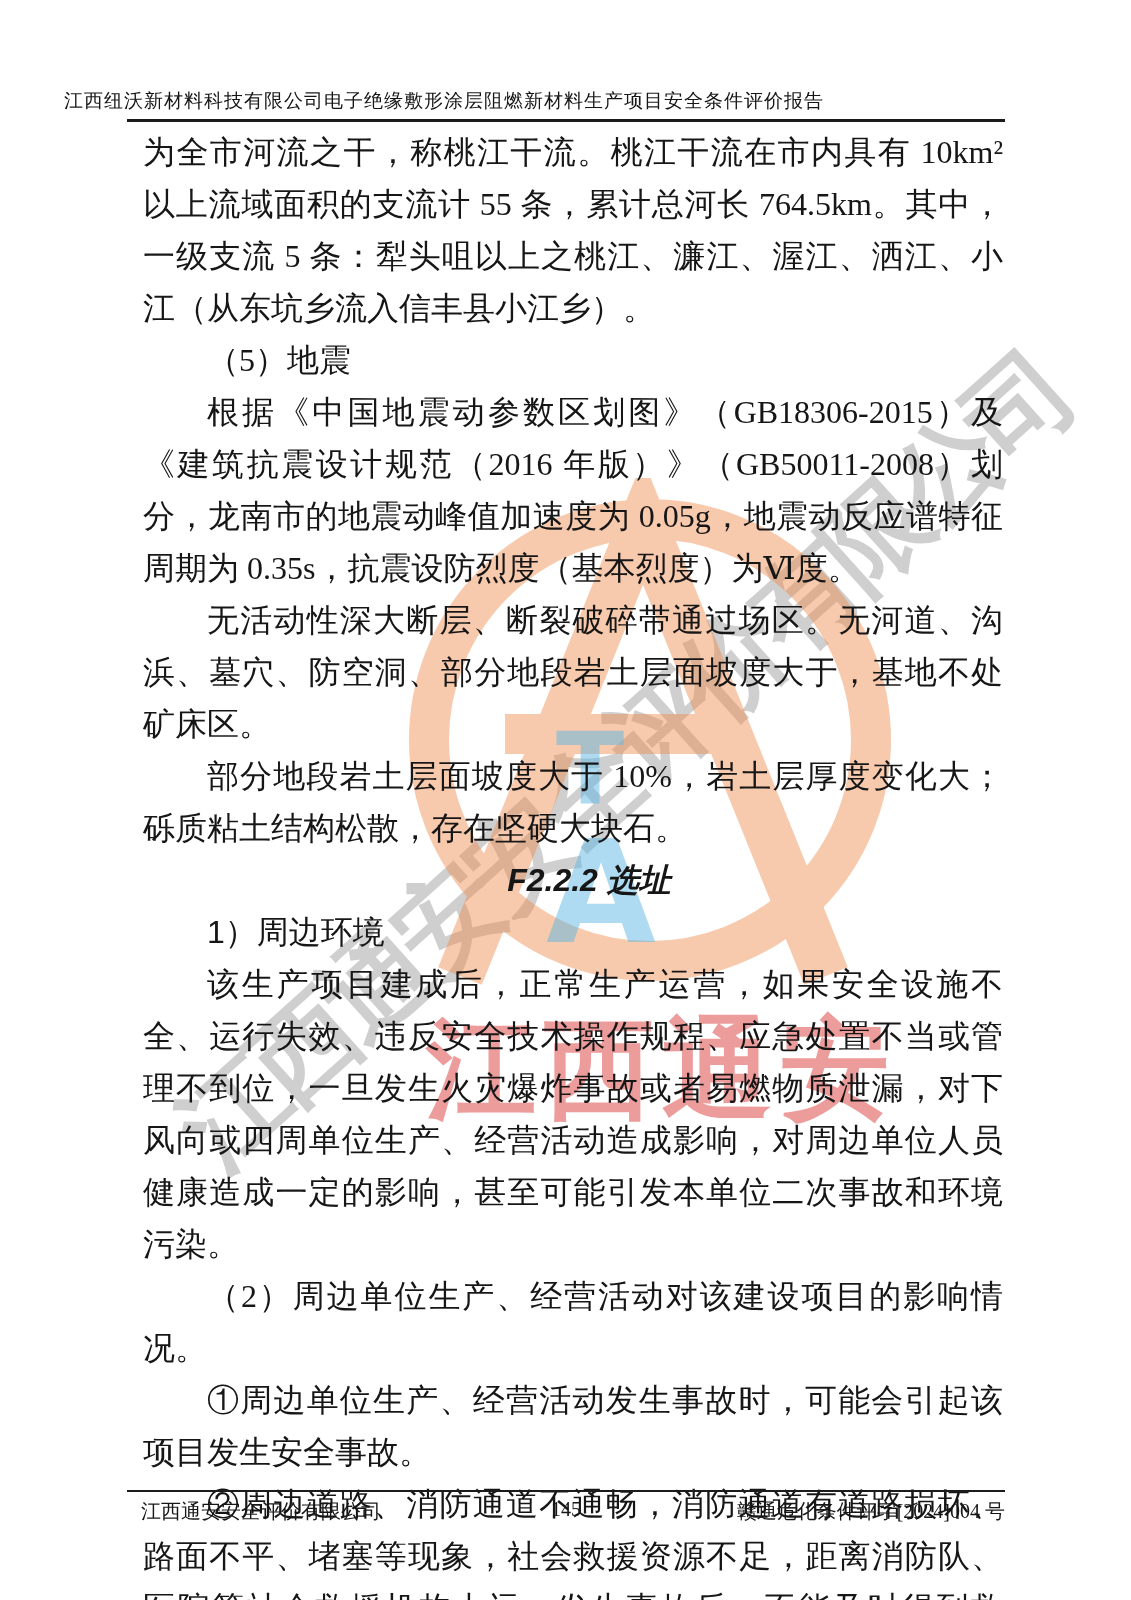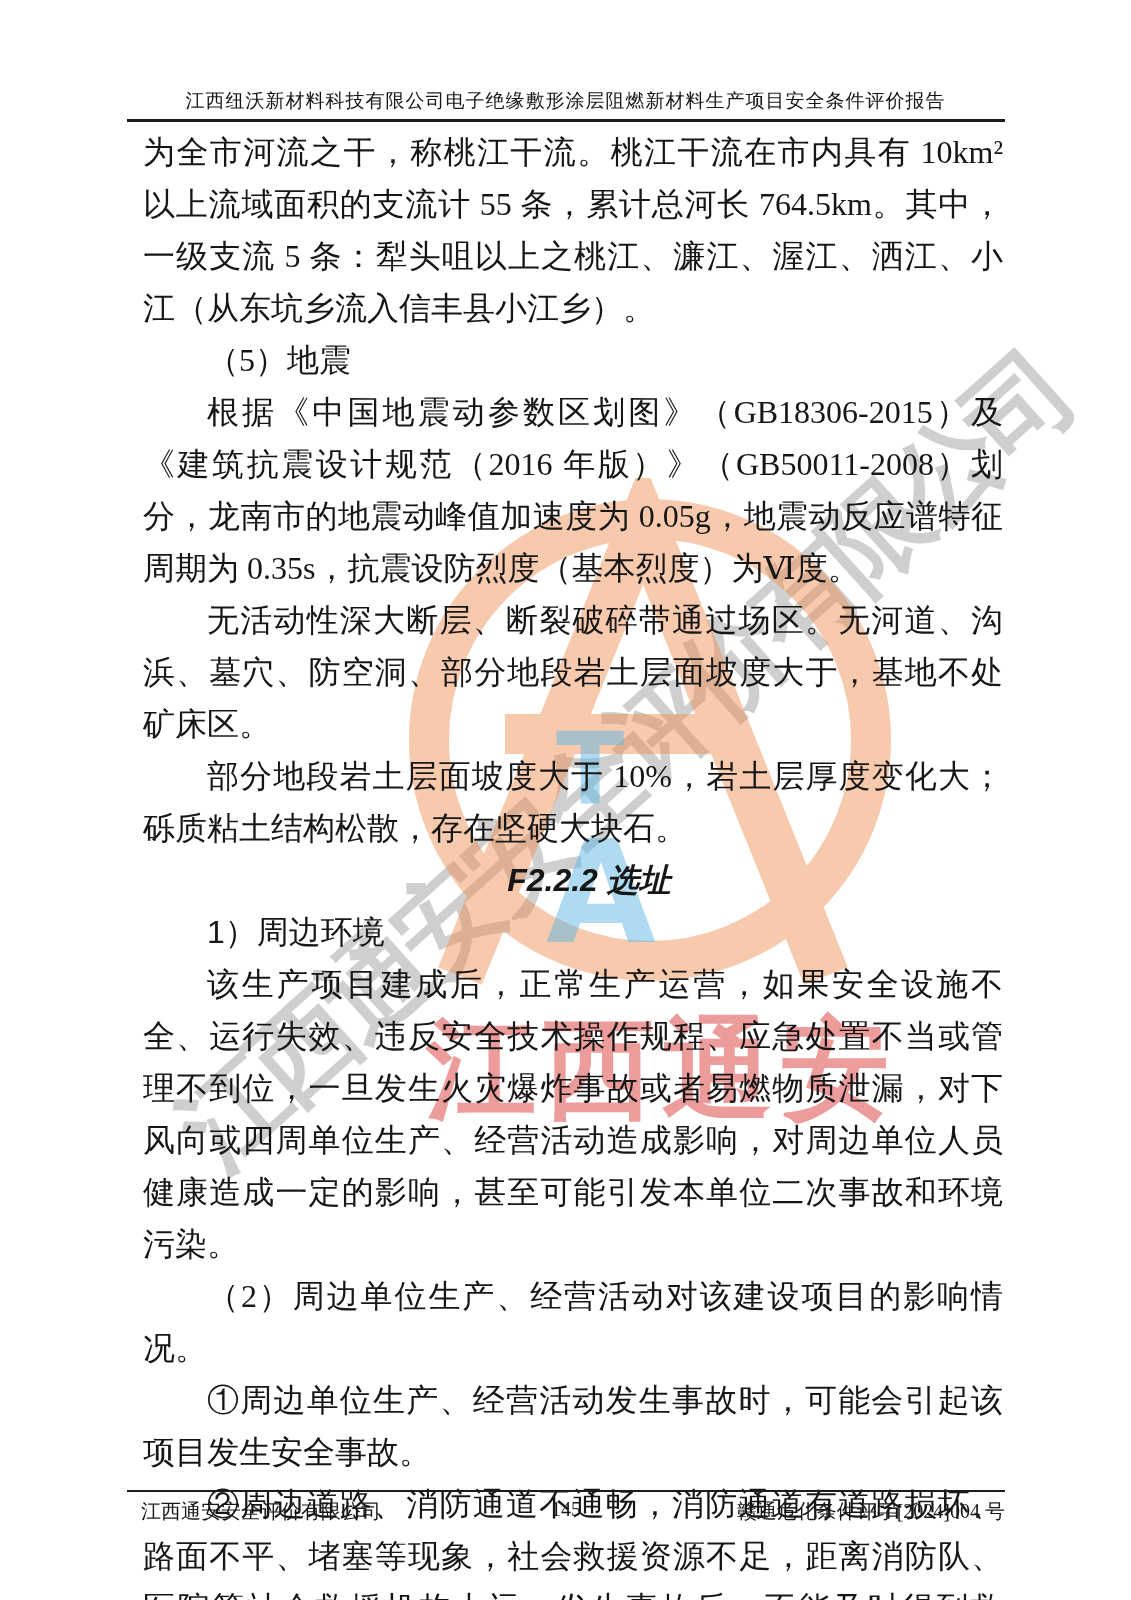--- a/index.html
+++ b/index.html
@@ -31,21 +31,21 @@
   }
   .wm-red {
     position:absolute; left:426px; top:1014px;
     font-family:"Liberation Sans","DejaVu Sans",sans-serif; font-weight:bold;
     font-size:110px; line-height:1; letter-spacing:8px;
     color:#dd3b3b; opacity:0.5;
   }
   
   .header-title {
     position:absolute; top:88px; left:64px; width:1003px; z-index:1;
-    text-align:center; font-size:19px; letter-spacing:1px;
+    text-align:left; font-size:19px; letter-spacing:1px;
   }
   .header-rule { position:absolute; left:127px; top:119px; width:878px; height:3px; background:#1b1b1b; z-index:1; }
   .footer-rule { position:absolute; left:127px; top:1490px; width:878px; height:2px; background:#1b1b1b; z-index:1; }
   .footer { position:absolute; left:127px; top:1498px; width:878px; height:30px; font-size:20px; z-index:1; }
   .footer-left   { position:absolute; left:14px; top:0; }
   .footer-center { position:absolute; left:0; right:0; top:0; text-align:center; }
   .footer-right  { position:absolute; right:0; top:0; }
   
   .content { position:absolute; left:143px; top:126px; width:860px; z-index:1; }
   .content p {

